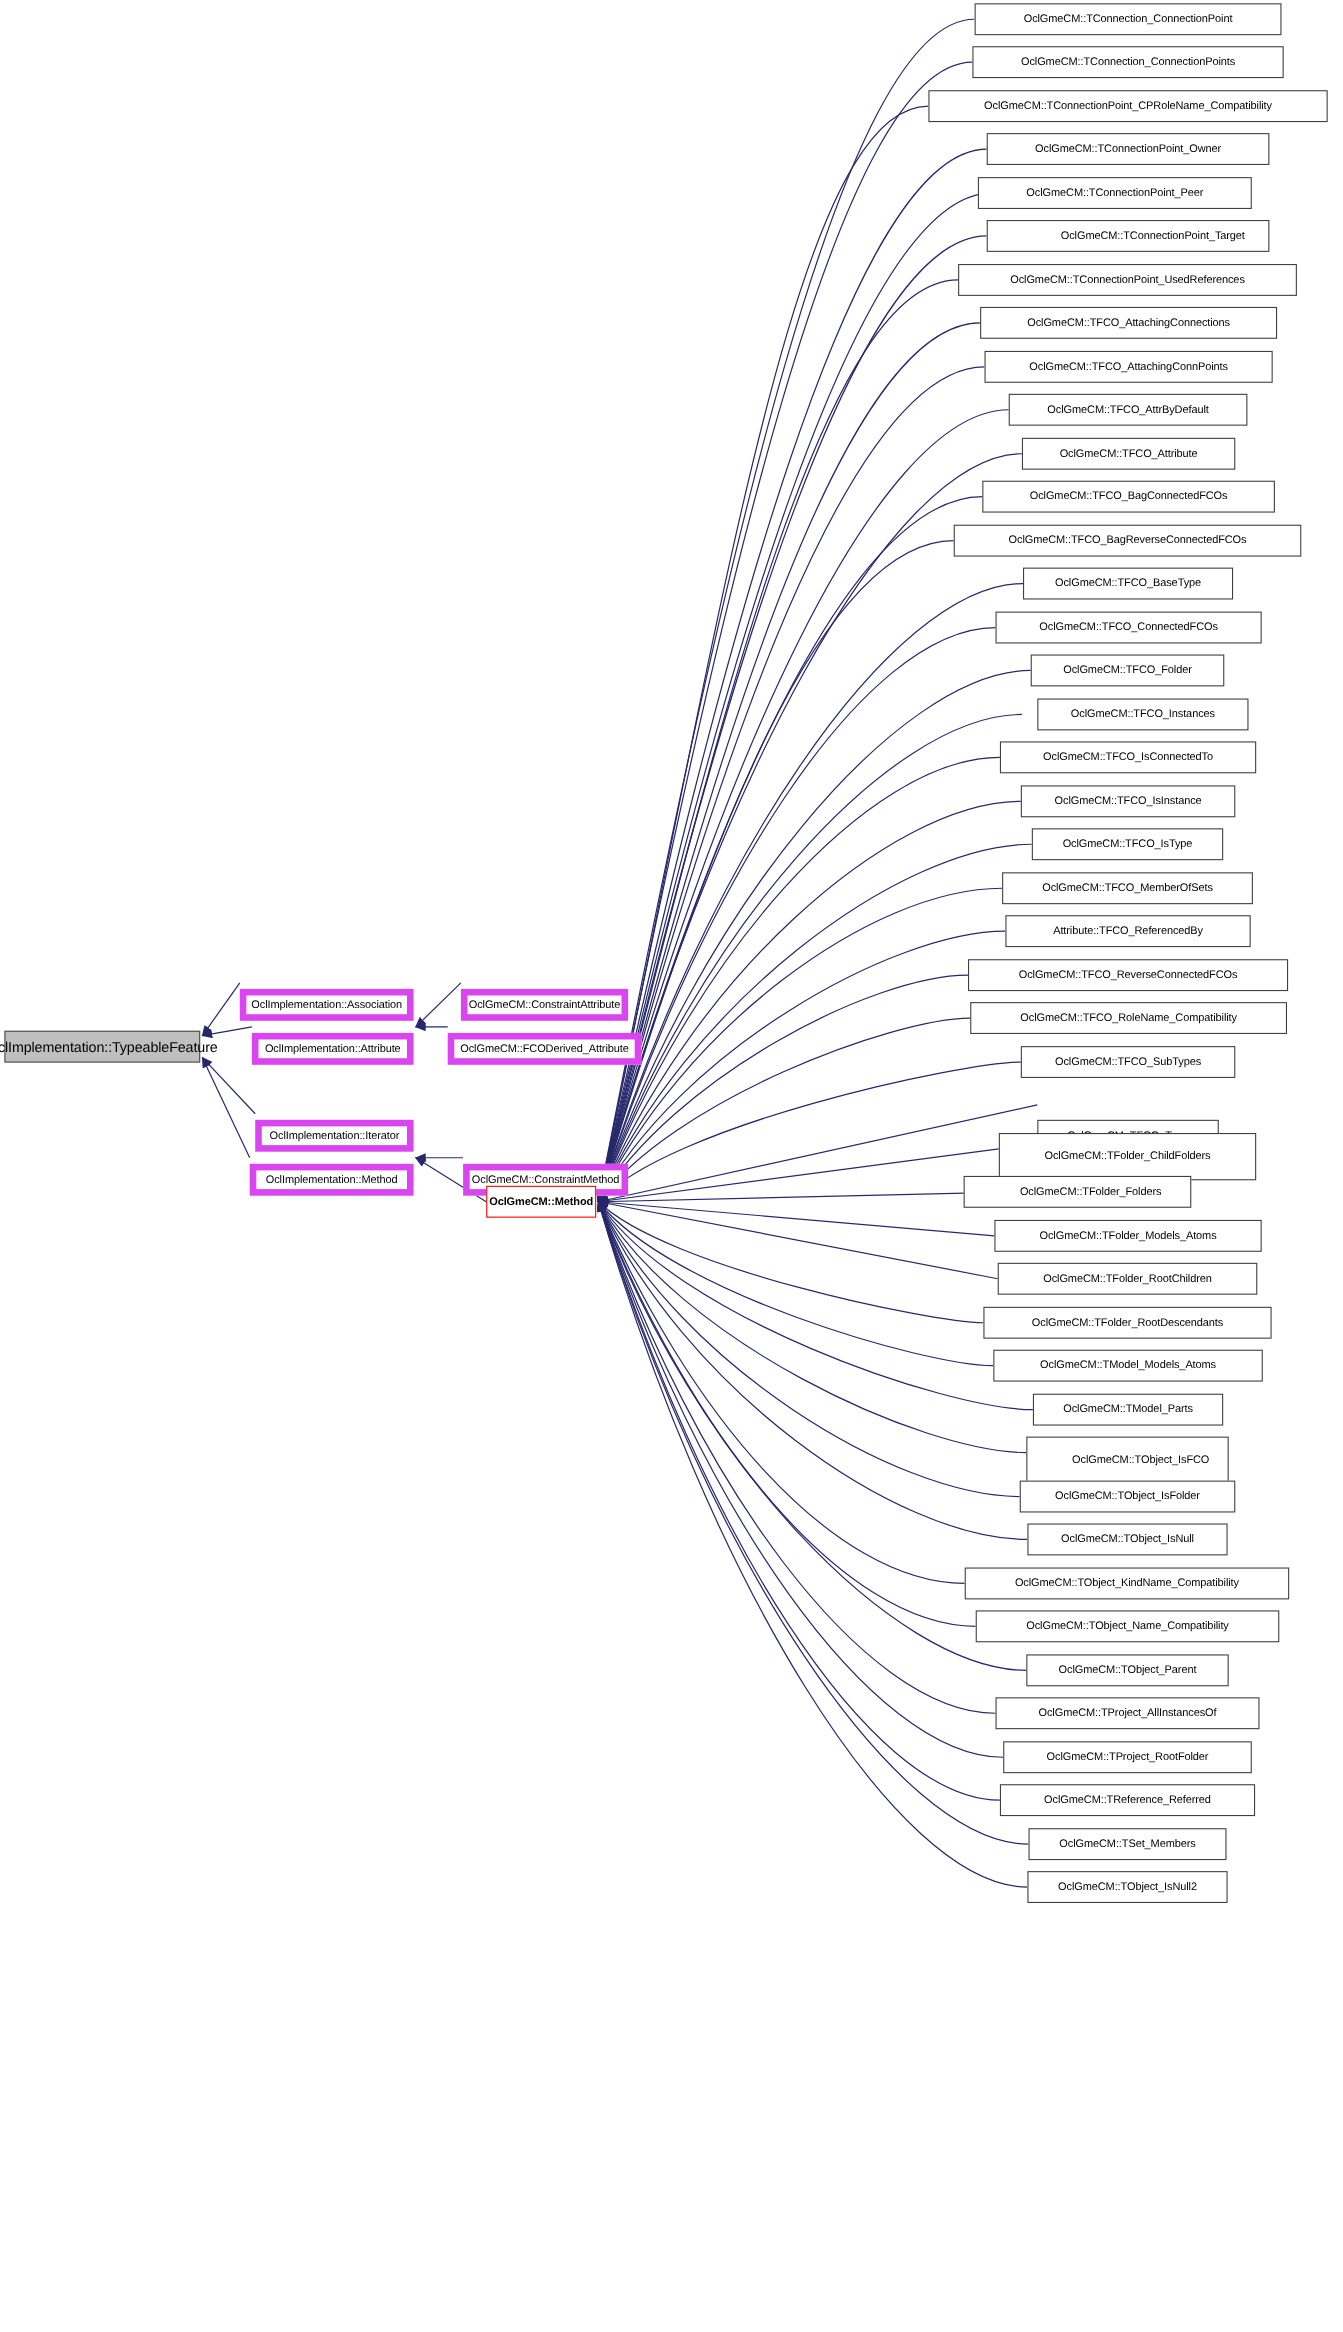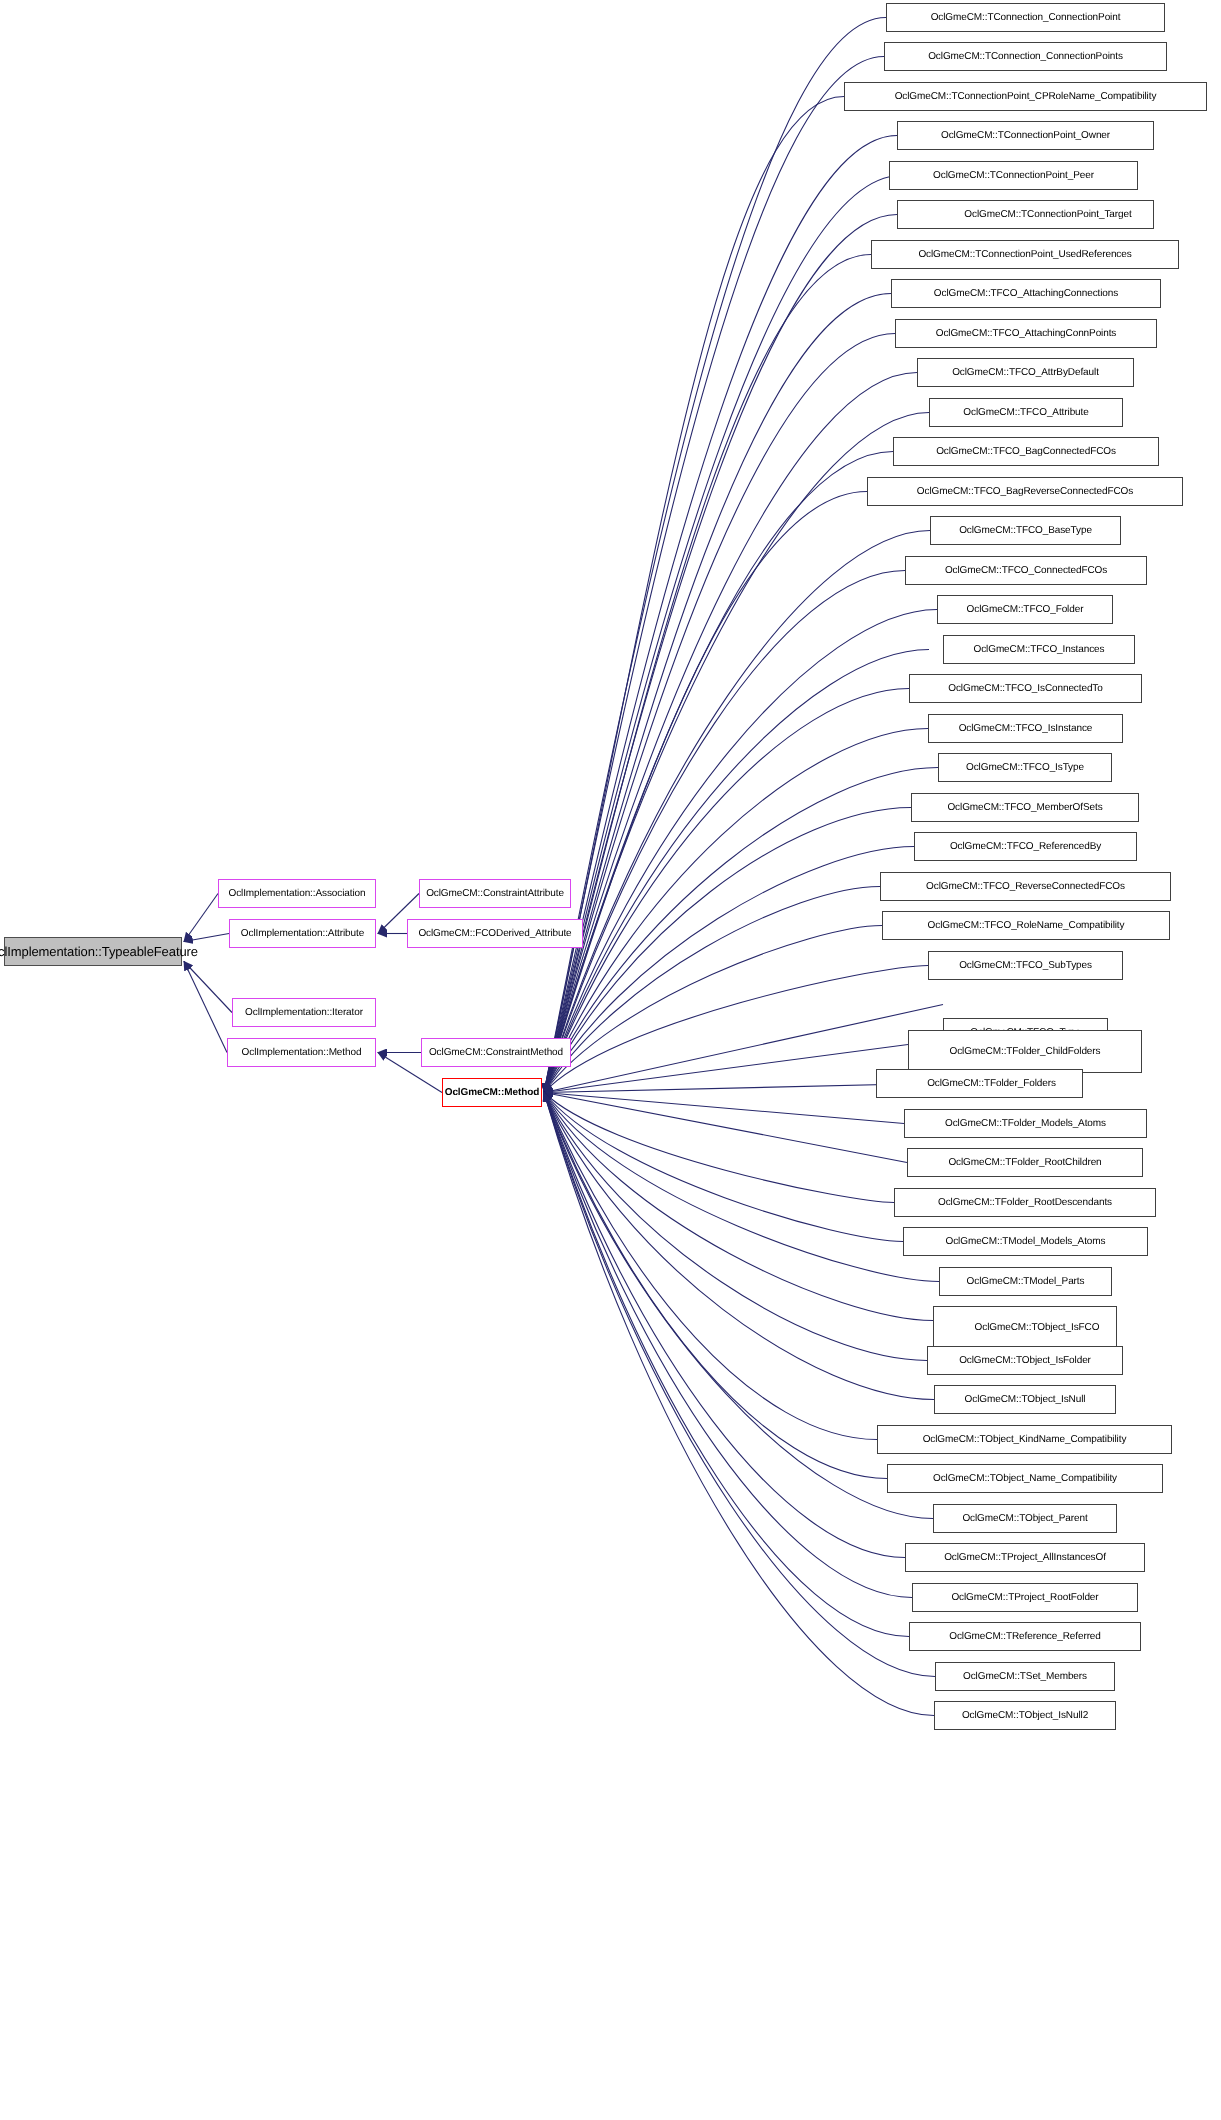--- a/index.html
+++ b/index.html
@@ -32,21 +32,22 @@
   .node.root{
     background:#bfbfbf;
     border:1px solid #4d4d4d;
     font-size:13px;
   }
   .node.current{
     border:1px solid #ff0000;
     background:#ffffff;
   }
   .node.mid{
-    border:1px solid #d946ef;
+    border:6px solid #d946ef;
+    margin-top:20px;
   }
 </style>
 </head>
 <body>
 
 <div id="graph">
 
   <svg id="edges" viewBox="0 0 1221 2120" preserveAspectRatio="none">
     <defs>
       <marker id="arrow" markerWidth="10" markerHeight="8" refX="9" refY="4" orient="auto" markerUnits="userSpaceOnUse">
@@ -194,21 +195,21 @@
       <div class="node " style="left: 928px; top: 714px; width: 195px; height: 29px;">
         <span>OclGmeCM::TFCO_IsInstance</span>
       </div>
       <div class="node " style="left: 938px; top: 753px; width: 174px; height: 29px;">
         <span>OclGmeCM::TFCO_IsType</span>
       </div>
       <div class="node " style="left: 911px; top: 793px; width: 228px; height: 29px;">
         <span>OclGmeCM::TFCO_MemberOfSets</span>
       </div>
       <div class="node " style="left: 914px; top: 832px; width: 223px; height: 29px;">
-        <span>OclGmeCM::TFCO_ReferencedBy</span>
+        <span>Attribute::TFCO_ReferencedBy</span>
       </div>
       <div class="node " style="left: 880px; top: 872px; width: 291px; height: 29px;">
         <span>OclGmeCM::TFCO_ReverseConnectedFCOs</span>
       </div>
       <div class="node " style="left: 882px; top: 911px; width: 288px; height: 29px;">
         <span>OclGmeCM::TFCO_RoleName_Compatibility</span>
       </div>
       <div class="node " style="left: 928px; top: 951px; width: 195px; height: 29px;">
         <span>OclGmeCM::TFCO_SubTypes</span>
       </div>

